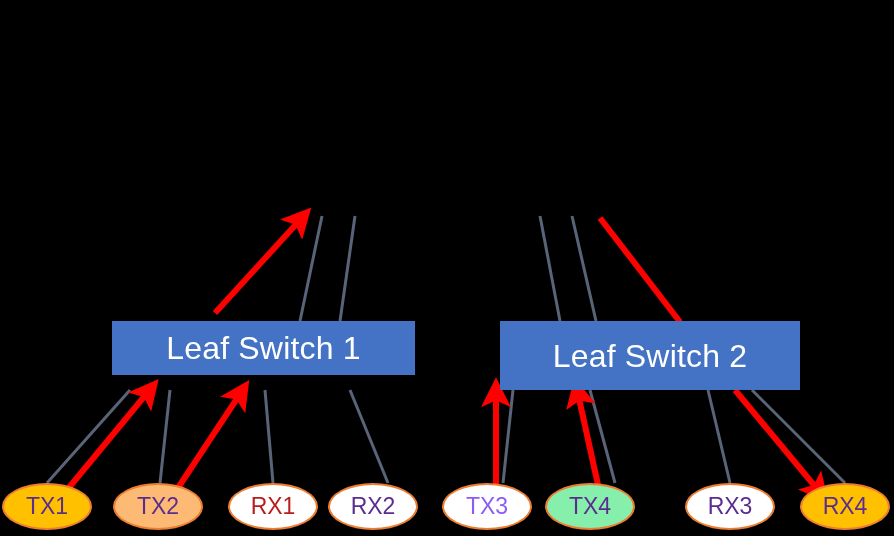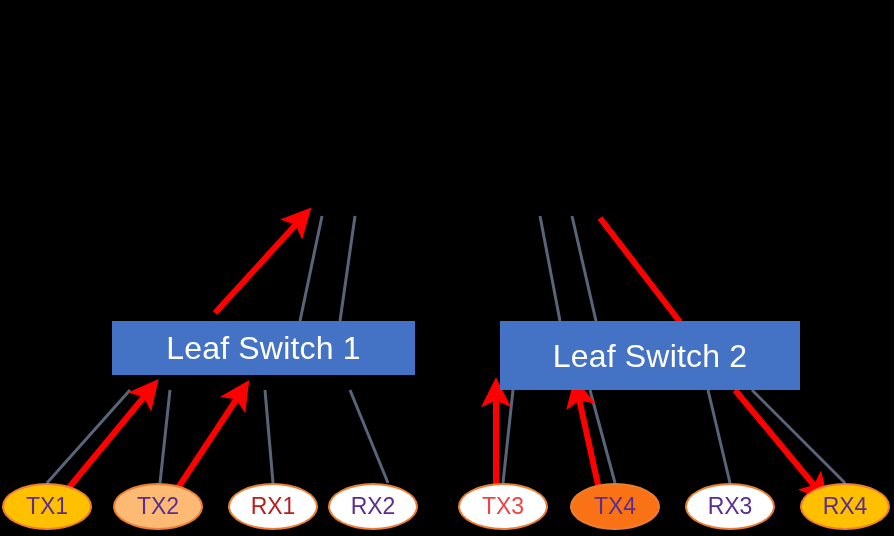--- a/index.html
+++ b/index.html
@@ -126,24 +126,24 @@
       </div>
       <div class="host-node host-fill-white" style="left: 113px; background: #fdba74; border-color: rgb(237, 125, 49); color: rgb(91, 45, 142);">
         <span>TX2</span>
       </div>
       <div class="host-node host-fill-white" style="left: 228px; background: rgb(255, 255, 255); border-color: rgb(237, 125, 49); color: #b91c1c;">
         <span>RX1</span>
       </div>
       <div class="host-node host-fill-white" style="left: 328px; background: rgb(255, 255, 255); border-color: rgb(237, 125, 49); color: rgb(91, 45, 142);">
         <span>RX2</span>
       </div>
-      <div class="host-node host-fill-white" style="left: 458px; background: rgb(255, 255, 255); border-color: rgb(237, 125, 49); color: #ef4444;">
+      <div class="host-node host-fill-white" style="left: 442px; background: rgb(255, 255, 255); border-color: rgb(237, 125, 49); color: #8b5cf6;">
         <span>TX3</span>
       </div>
-      <div class="host-node host-fill-white" style="left: 570px; background: #f97316; border-color: rgb(237, 125, 49); color: rgb(91, 45, 142);">
+      <div class="host-node host-fill-white" style="left: 545px; background: #86efac; border-color: rgb(237, 125, 49); color: rgb(91, 45, 142);">
         <span>TX4</span>
       </div>
       <div class="host-node host-fill-white" style="left: 685px; background: rgb(255, 255, 255); border-color: rgb(237, 125, 49); color: rgb(91, 45, 142);">
         <span>RX3</span>
       </div>
       <div class="host-node host-fill-orange" style="left: 800px; background: rgb(255, 192, 0); border-color: rgb(237, 125, 49); color: rgb(91, 45, 142); text-align: right;">
         <span>RX4</span>
       </div>
     </div>
 

